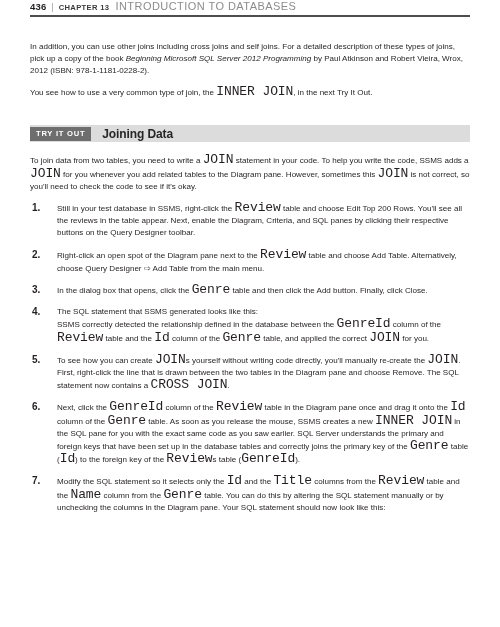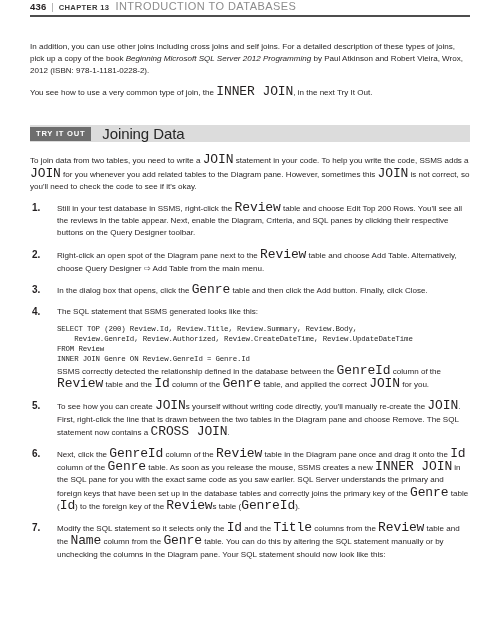--- a/index.html
+++ b/index.html
@@ -91,22 +91,22 @@
     background: #6e6e6e;
     color: #ffffff;
     font-size: 7.6px;
     font-weight: bold;
     letter-spacing: 0.75px;
     padding: 3.5px 6px 3.5px 6px;
     line-height: 1;
   }
   .tryitout .heading {
     margin-left: 11px;
-    font-size: 15px;
-    font-weight: normal;
+    font-size: 12px;
+    font-weight: bold;
     color: #262626;
     letter-spacing: -0.1px;
   }
 
   
   ol.steps {
     list-style: none;
     margin: 0;
     padding: 0;
   }
@@ -184,24 +184,20 @@
       </li>
 
       <li>
         <span class="num">3.</span>
         <p><span>In the dialog box that opens, click the </span><span class="mono">Genre</span><span> table and then click the Add button. Finally, click Close.</span></p>
       </li>
 
       <li>
         <span class="num">4.</span>
         <p><span>The SQL statement that SSMS generated looks like this:</span></p>
-        <pre class="code">SELECT TOP (200) Review.Id, Review.Title, Review.Summary, Review.Body,
-    Review.GenreId, Review.Authorized, Review.CreateDateTime, Review.UpdateDateTime
-FROM Review
-INNER JOIN Genre ON Review.GenreId = Genre.Id</pre>
         <p class="sub-para"><span>SSMS correctly detected the relationship defined in the database between the </span><span class="mono">GenreId</span><span> column of the </span><span class="mono">Review</span><span> table and the </span><span class="mono">Id</span><span> column of the </span><span class="mono">Genre</span><span> table, and applied the correct </span><span class="mono">JOIN</span><span> for you.</span></p>
       </li>
 
       <li>
         <span class="num">5.</span>
         <p><span>To see how you can create </span><span class="mono">JOIN</span><span>s yourself without writing code directly, you'll manually re-create the </span><span class="mono">JOIN</span><span>. First, right-click the line that is drawn between the two tables in the Diagram pane and choose Remove. The SQL statement now contains a </span><span class="mono">CROSS JOIN</span><span>.</span></p>
       </li>
 
       <li>
         <span class="num">6.</span>

